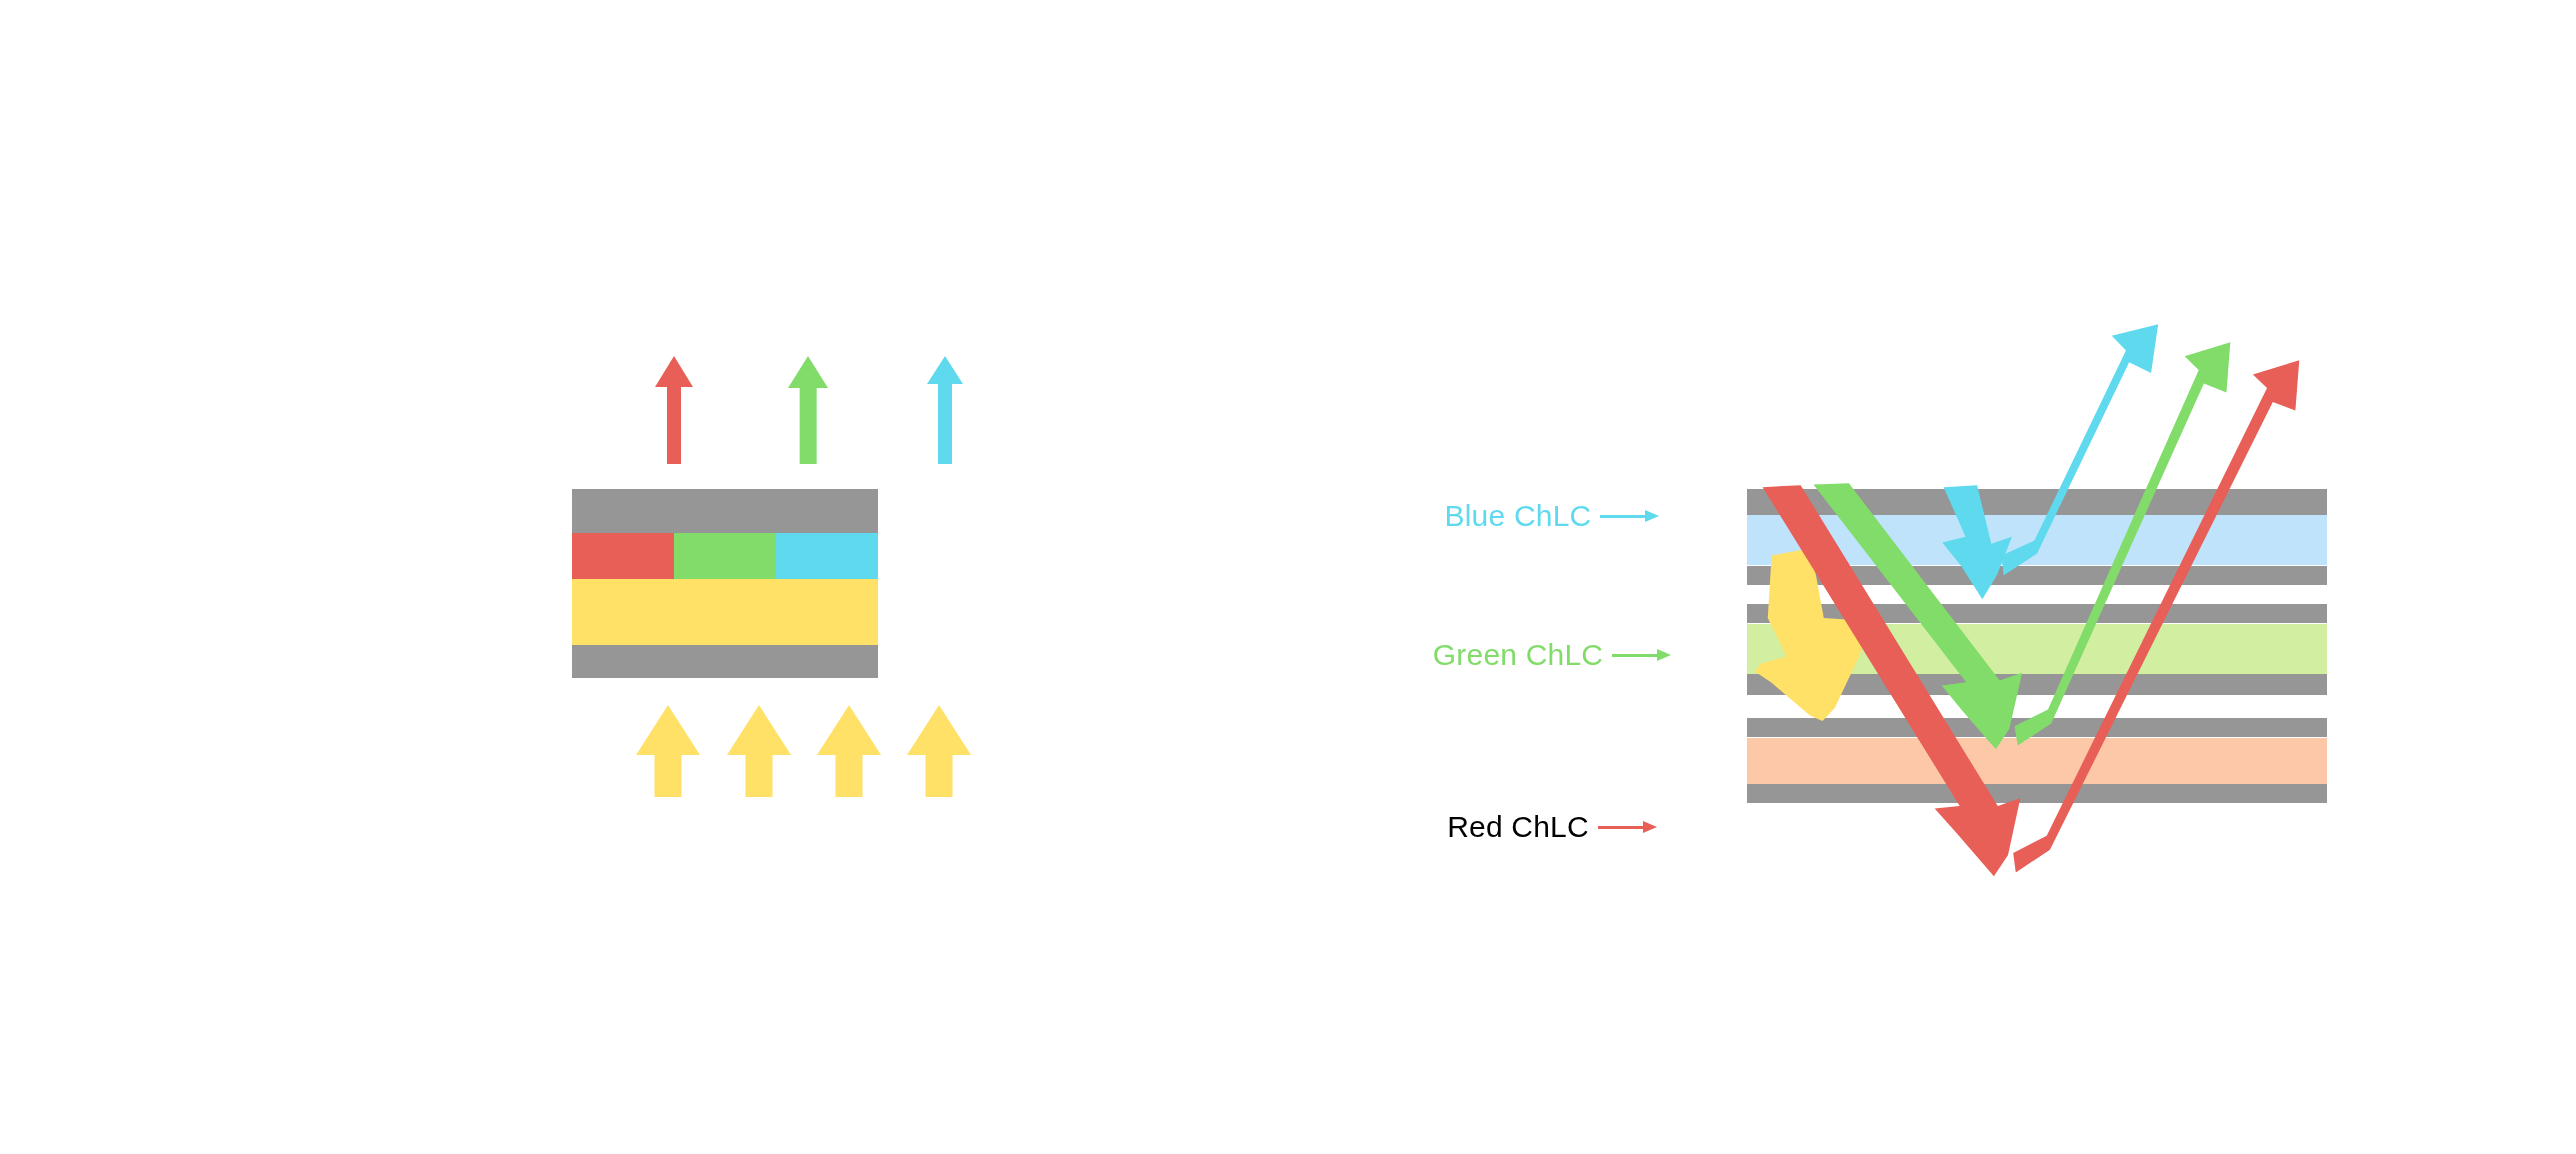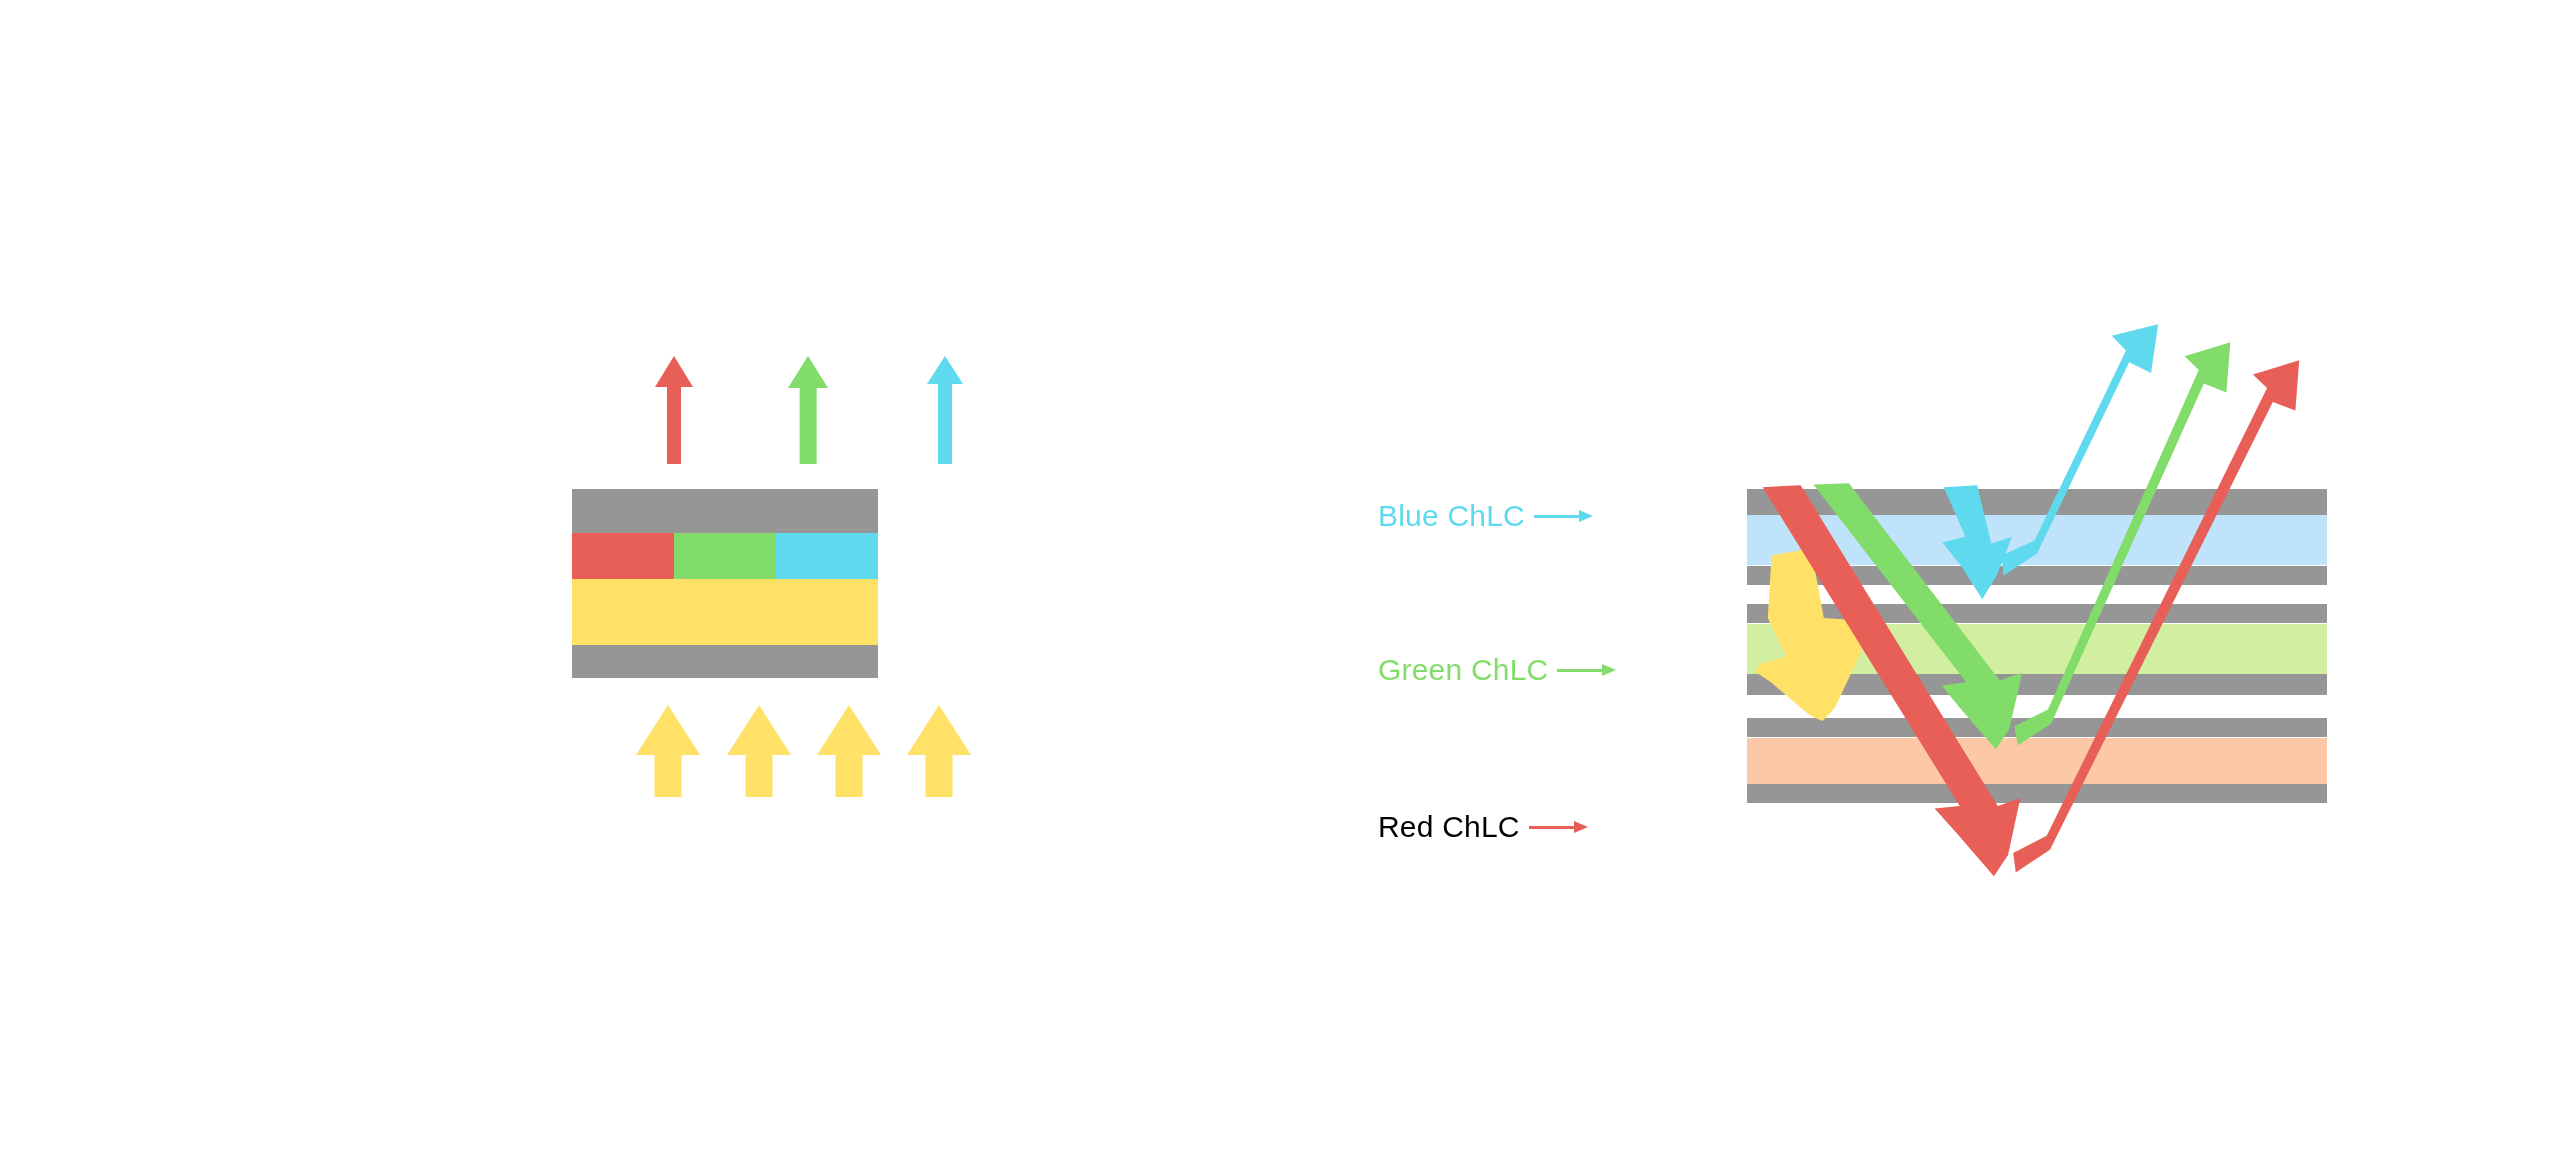--- a/index.html
+++ b/index.html
@@ -74,21 +74,21 @@
   .rb-gray   { background: #969696; }
   .rb-blue   { background: #bee3fb; }
   .rb-green  { background: #d2eea1; }
   .rb-red    { background: #fdc8a8; }
 
   .layer-label {
     position: absolute;
     white-space: nowrap;
     font-size: 30px;
     letter-spacing: 0.2px;
-    text-align: left;
+    text-align: center;
     font-family: "Liberation Sans", sans-serif;
   }
   .layer-label .ltext { display: inline-block; vertical-align: middle; }
   .layer-label .larrow { display: inline-block; vertical-align: middle; margin-left: 9px; position: relative; width: 59px; height: 14px; }
   .layer-label .larrow .ln { position: absolute; left: 0; top: 5.8px; width: 48px; height: 3.2px; }
   .layer-label .larrow .tp {
     position: absolute; right: 0; top: 0.6px;
     width: 0; height: 0;
     border-top: 6.4px solid transparent;
     border-bottom: 6.4px solid transparent;
@@ -148,21 +148,21 @@
       <div class="shaft" style="width:27px; height:46px; background:#ffe167;"></div>
     </div>
   </div>
 
   <div class="panel" id="right-panel">
 
     <div class="layer-label" style="left:0px; top:227px; width:348px; color:#5ed9ee;">
       <span class="ltext">Blue ChLC</span><span class="larrow"><span class="ln" style="background:#5ed9ee;"></span><span class="tp" style="border-left-color:#5ed9ee;"></span></span>
     </div>
 
-    <div class="layer-label" style="left:0px; top:381px; width:348px; color:#82dc6a;">
+    <div class="layer-label" style="left:0px; top:366px; width:348px; color:#82dc6a;">
       <span class="ltext">Green ChLC</span><span class="larrow"><span class="ln" style="background:#82dc6a;"></span><span class="tp" style="border-left-color:#82dc6a;"></span></span>
     </div>
 
     <div class="layer-label" style="left:0px; top:538px; width:348px; color:#000000;">
       <span class="ltext">Red ChLC</span><span class="larrow"><span class="ln" style="background:#e75f57;"></span><span class="tp" style="border-left-color:#e75f57;"></span></span>
     </div>
 
     <div class="stack-right">
       <div class="rbar rb-gray" style="top:0px;   height:26.4px;"></div>
       <div class="rbar rb-blue" style="top:26.4px;  height:50px;"></div>

